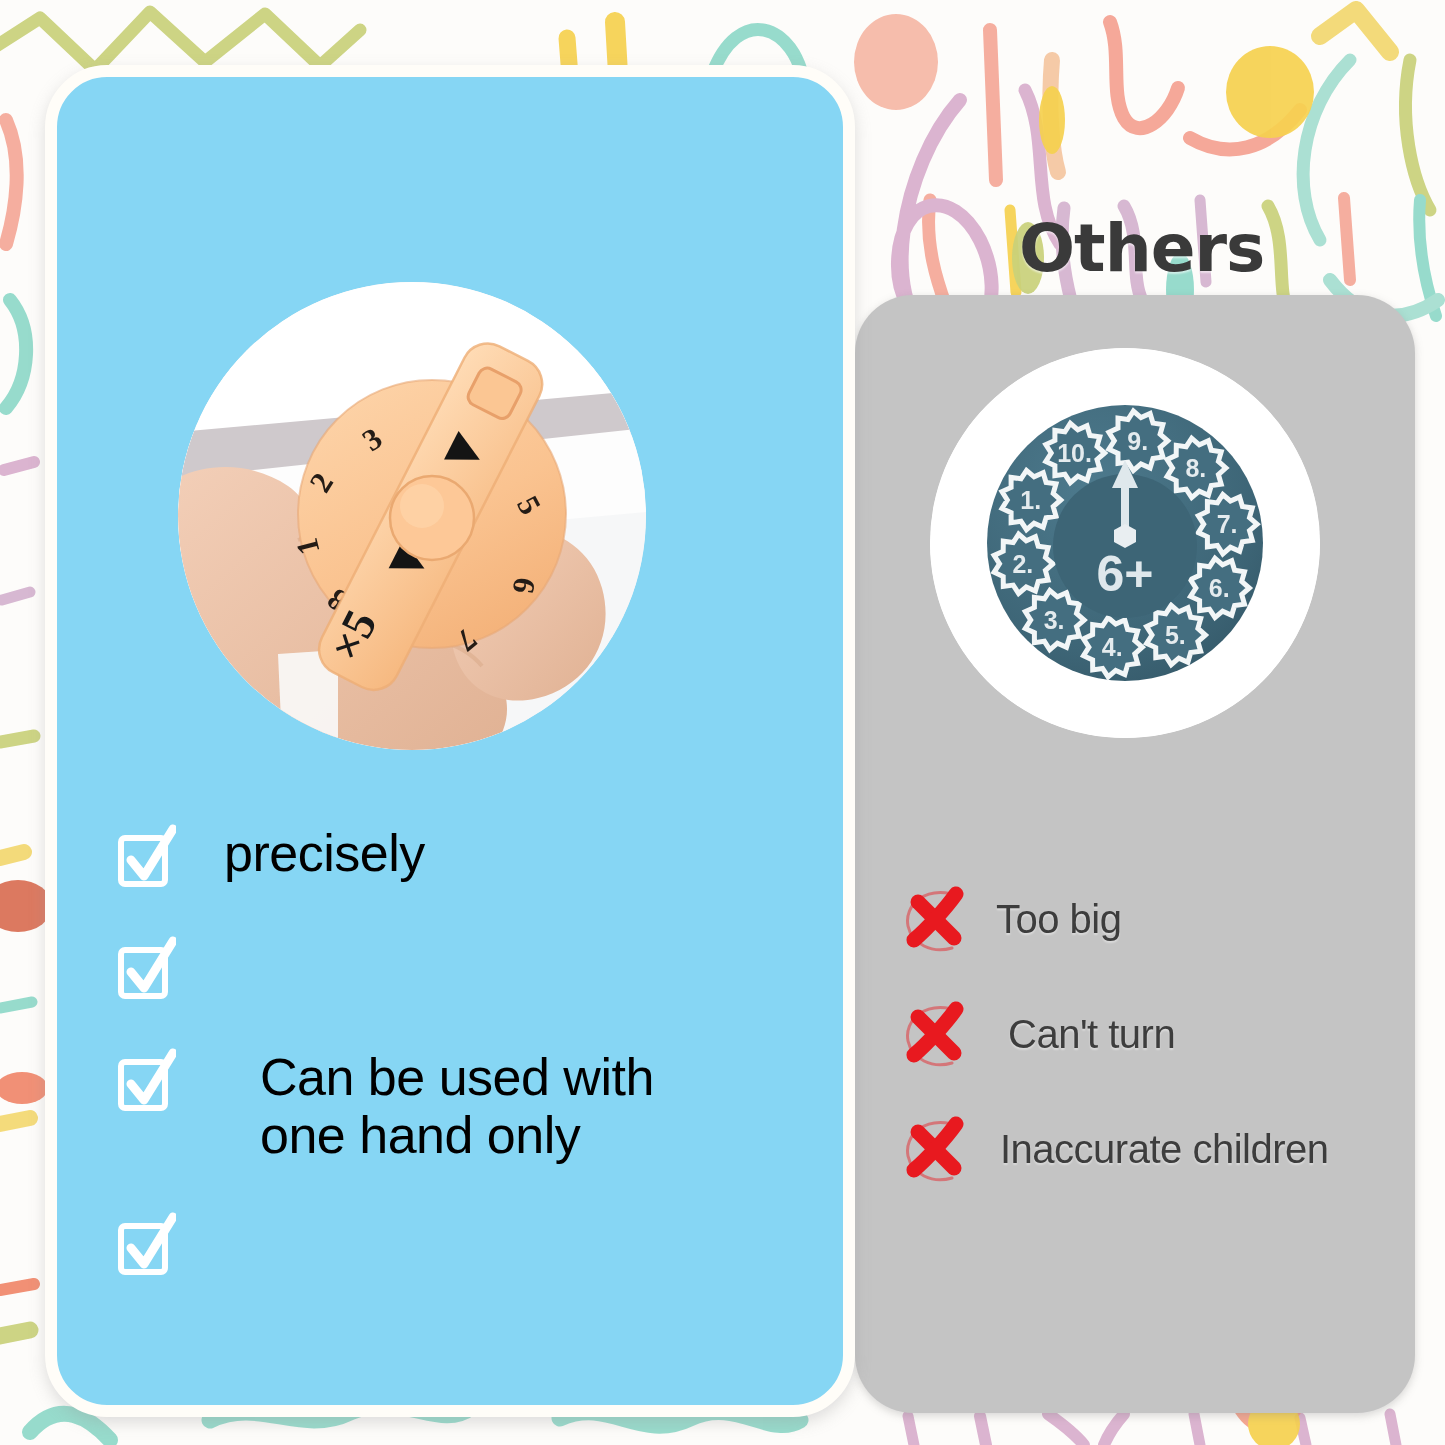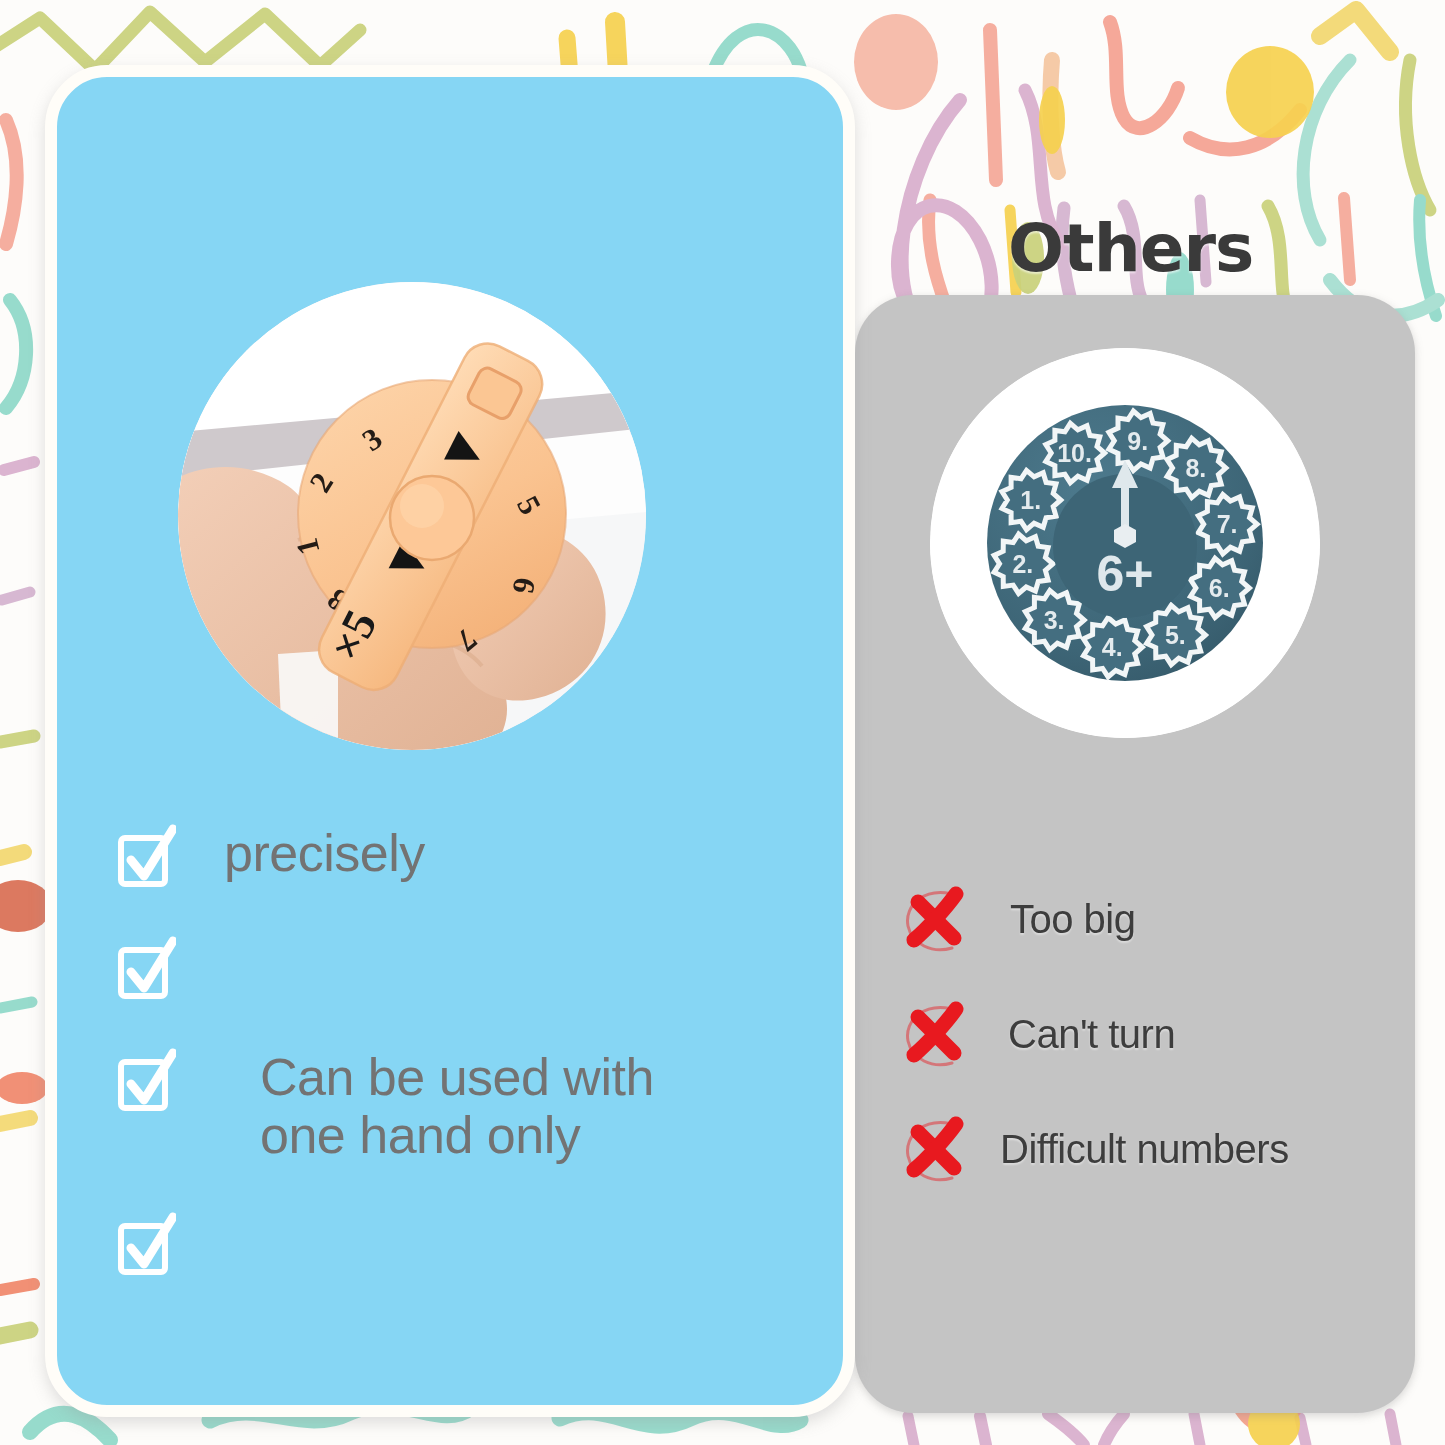--- a/index.html
+++ b/index.html
@@ -75,20 +75,21 @@
     position: absolute;
     left: 1008px;
     top: 210px;
     font-size: 66px;
     font-weight: 800;
     letter-spacing: -1px;
     color: #3a3a3a;
     font-family: "DejaVu Sans", sans-serif;
     white-space: nowrap;
     text-shadow: 0 2px 2px rgba(255,255,255,0.55);
+    padding-left: 11px;
   }
 
   
   #photo-updated {
     position: absolute;
     left: 178px;
     top: 282px;
     width: 468px;
     height: 468px;
     border-radius: 50%;
@@ -123,21 +124,21 @@
 
   .feature-row .check-icon {
     flex: 0 0 auto;
     width: 58px;
     height: 64px;
     margin-right: 48px;
     margin-top: 2px;
   }
 
   .feature-row .feature-label {
-    color: #737373;
+    color: #000000;
     font-size: 52px;
     font-weight: 400;
     line-height: 1.12;
     font-family: "Liberation Sans", sans-serif;
     letter-spacing: -0.5px;
     padding-top: 2px;
   }
 
   
   #drawback-list {
@@ -165,21 +166,21 @@
     font-size: 40px;
     font-weight: 400;
     line-height: 1.1;
     letter-spacing: -0.5px;
     font-family: "Liberation Sans", sans-serif;
     text-shadow: 0 2px 2px rgba(255,255,255,0.4);
     white-space: nowrap;
   }
 
   
-  #drawback-row-0 .drawback-label { margin-left: 14px; }
+  #drawback-row-0 .drawback-label { }
   #drawback-row-1 .drawback-label { margin-left: 12px; }
   #drawback-row-2 .drawback-label { margin-left: 4px; }
   #drawback-row-3 .drawback-label { margin-left: 4px; }
 </style>
 </head>
 <body>
 
 <div id="stage">
 
   <svg id="doodle-bg" viewBox="0 0 1445 1445" xmlns="http://www.w3.org/2000/svg">
@@ -457,19 +458,19 @@
     </div>
 
     <div class="drawback-row" id="drawback-row-2">
       <span class="x-icon">
         <svg viewBox="0 0 76 70" width="76" height="70" xmlns="http://www.w3.org/2000/svg">
           <path d="M58 12 C22 0, 2 22, 6 42 C10 60, 30 70, 50 64" fill="none" stroke="#e8191f" stroke-width="3" opacity="0.45" stroke-linecap="round"></path>
           <path d="M16 18 L52 54" stroke="#e8191f" stroke-width="15" stroke-linecap="round"></path>
           <path d="M54 10 C44 24, 26 44, 12 56" stroke="#e8191f" stroke-width="15" stroke-linecap="round" fill="none"></path>
         </svg>
       </span>
-      <span class="drawback-label">Difficult numbers</span>
+      <span class="drawback-label">Inaccurate children</span>
     </div>
 
 
   </div>
 
 </div>
 
 </body></html>

